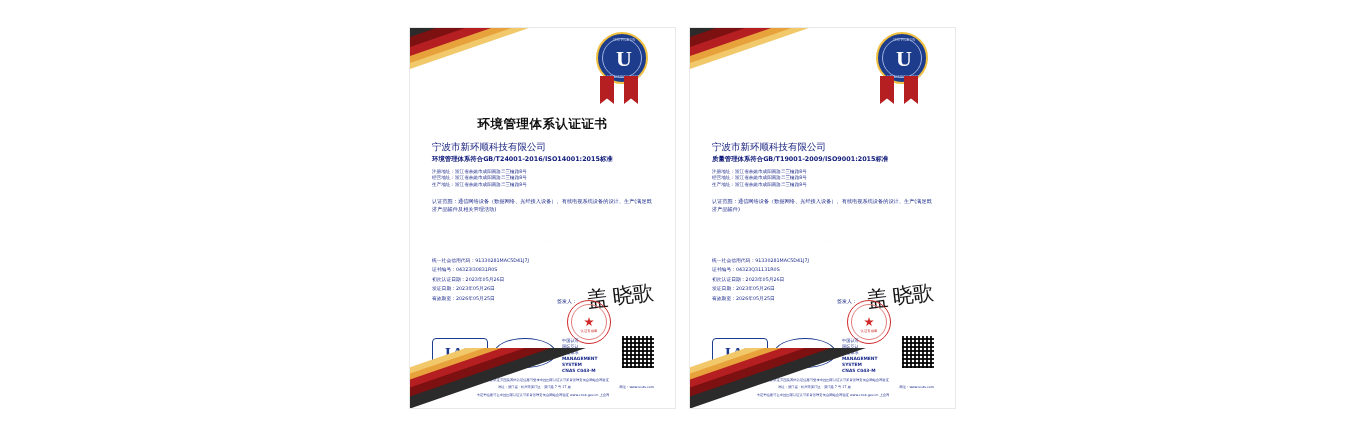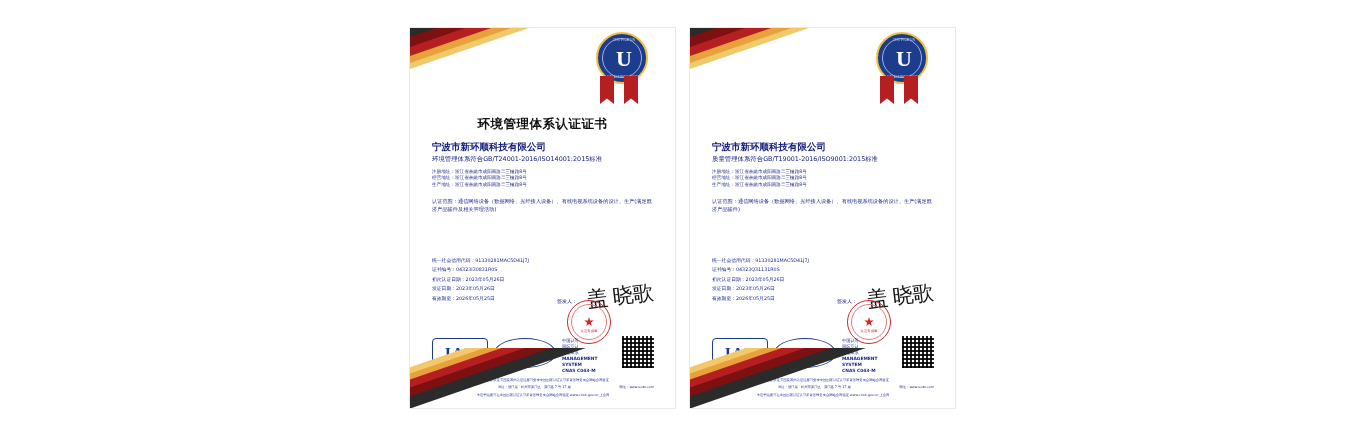--- a/index.html
+++ b/index.html
@@ -45,22 +45,22 @@
   .emblem .micro.t{top:5px;}
   .emblem .micro.b{top:42px;}
   .emblem .ribL,.emblem .ribR{position:absolute;top:44px;width:14px;height:28px;background:#b51f22;}
   .emblem .ribL{left:8px;clip-path:polygon(0 0,100% 0,100% 100%,50% 80%,0 100%);}
   .emblem .ribR{left:32px;clip-path:polygon(0 0,100% 0,100% 100%,50% 80%,0 100%);}
 
   .title{position:absolute;top:88px;left:0;width:265px;text-align:center;
     font-family:Liberation Mono, monospace;font-size:12.5px;font-weight:bold;color:#111;letter-spacing:.5px;}
 
   .body{position:absolute;left:22px;top:112px;width:222px;color:#13187a;}
-  .company{font-family:"DejaVu Sans",sans-serif;font-size:9.5px;font-weight:bold;color:#0f1a7a;line-height:13px;}
-  .standard{font-family:"DejaVu Sans",sans-serif;font-size:6.4px;font-weight:normal;color:#0f1a7a;margin-top:2px;line-height:9px;}
+  .company{font-family:"DejaVu Sans",sans-serif;font-size:9.5px;font-weight:normal;color:#0f1a7a;line-height:13px;}
+  .standard{font-family:"DejaVu Sans",sans-serif;font-size:6.4px;font-weight:bold;color:#0f1a7a;margin-top:2px;line-height:9px;}
   .addr{margin-top:5px;font-family:"DejaVu Sans",sans-serif;font-size:4.6px;color:#1b2a8a;line-height:6.4px;}
   .scope{margin-top:9px;font-family:"DejaVu Sans",sans-serif;font-size:5.2px;color:#1b2a8a;line-height:8.2px;}
 
   .meta{position:absolute;left:22px;top:228px;width:140px;font-family:"DejaVu Sans",sans-serif;
     font-size:4.8px;color:#1b2a8a;line-height:9.4px;}
 
   .signblock{position:absolute;right:14px;top:258px;width:104px;height:40px;}
   .signlabel{position:absolute;left:0;top:12px;font-family:"DejaVu Sans",sans-serif;font-size:5px;color:#1b2a8a;}
   .signature{position:absolute;left:30px;top:-4px;font-family:"DejaVu Serif",serif;font-size:21px;
     color:#151515;transform:rotate(-7deg);letter-spacing:-1px;}
@@ -208,21 +208,21 @@
         <div class="u">U</div>
         <div class="micro b">MANAGEMENT SYSTEM</div>
       </div>
       <div class="ribL"></div>
         <div class="ribR"></div>
     </div>
 
 
     <div class="body">
       <div class="company">宁波市新环顺科技有限公司</div>
-      <div class="standard">质量管理体系符合GB/T19001-2016/ISO9001:2015标准</div>
+      <div class="standard">质量管理体系符合GB/T19001-2009/ISO9001:2015标准</div>
       <div class="addr">
         <div>注册地址：浙江省余姚市成阳南路二三幢路8号</div>
         <div>经营地址：浙江省余姚市成阳南路二三幢路8号</div>
         <div>生产地址：浙江省余姚市成阳南路二三幢路8号</div>
       </div>
       <div class="scope">
         <span>认证范围：</span><span>通信网络设备（数据网络、光纤接入设备）、有线电视系统设备的设计、生产(满足既济产品辅件)</span>
       </div>
     </div>
 

